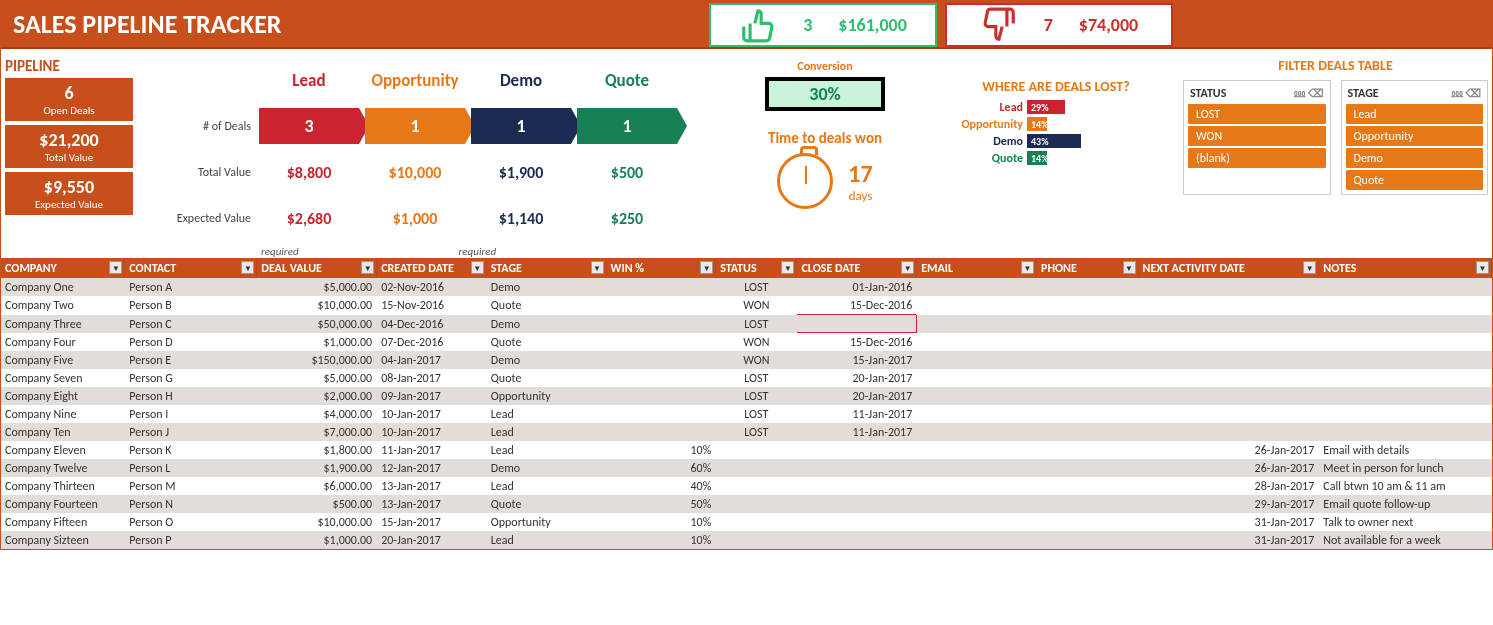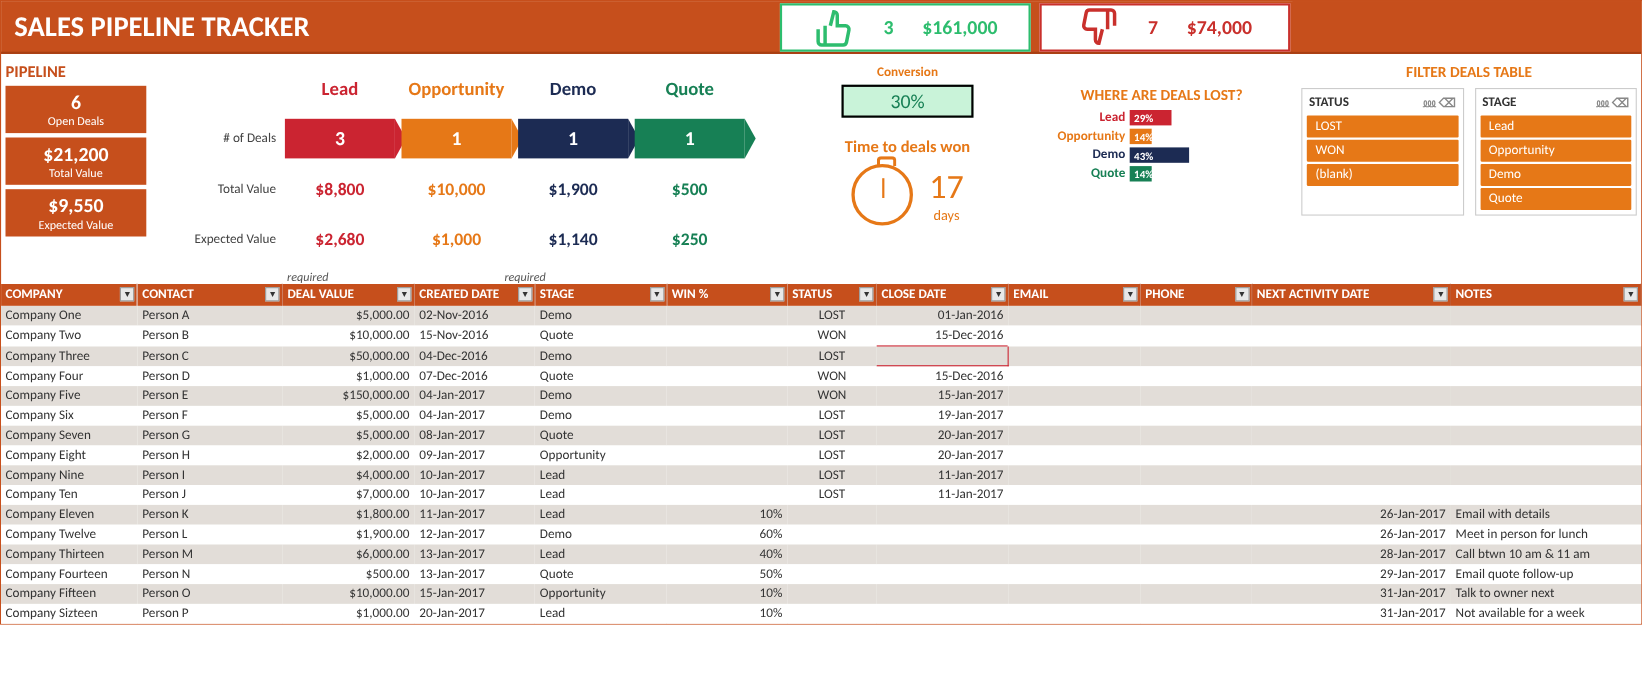--- a/index.html
+++ b/index.html
@@ -33,27 +33,27 @@
 .chev::after{content:"";position:absolute;right:-10px;top:0;border-top:18px solid transparent;border-bottom:18px solid transparent;}
 .chev.lead{background:#cb2431;} .chev.lead::after{border-left:10px solid #cb2431;}
 .chev.opp{background:#e67817;} .chev.opp::after{border-left:10px solid #e67817;}
 .chev.demo{background:#1c2b53;} .chev.demo::after{border-left:10px solid #1c2b53;}
 .chev.quote{background:#178055;} .chev.quote::after{border-left:10px solid #178055;}
 .valcell{width:100px;text-align:center;font-size:16px;font-weight:bold;}
 .valcell.lead{color:#cb2431;} .valcell.opp{color:#e67817;} .valcell.demo{color:#1c2b53;} .valcell.quote{color:#178055;}
 
 .col-conv { width:220px; text-align:center; padding-top:2px;}
 .conv-lbl{color:#e67817;font-weight:bold;font-size:12px;}
-.conv-box{border:2px solid #000000;background:#c9f3d9;color:#178055;font-size:18px;font-weight:normal;width:120px;margin:4px auto 18px;padding:2px;}
+.conv-box{border:4px solid #000000;background:#c9f3d9;color:#178055;font-size:18px;font-weight:bold;width:120px;margin:4px auto 18px;padding:2px;}
 .time-lbl{color:#e67817;font-weight:bold;font-size:15px;margin-bottom:6px;}
 .clock{width:56px;height:56px;border:3px solid #e67817;border-radius:50%;margin:0 auto;position:relative;display:inline-block;vertical-align:middle;}
 .clock::before{content:"";position:absolute;top:-10px;left:20px;width:12px;height:6px;border:3px solid #e67817;border-bottom:none;border-radius:4px 4px 0 0;}
 .clock::after{content:"";position:absolute;top:10px;left:50%;width:2px;height:18px;background:#e67817;}
 .days{display:inline-block;vertical-align:middle;margin-left:12px;color:#e67817;}
-.days .n{font-size:31px;font-weight:normal;} .days .d{font-size:13px;}
+.days .n{font-size:24px;font-weight:bold;} .days .d{font-size:13px;}
 
 .col-lost{width:230px;padding-top:0;}
 .lost-hdr{color:#e67817;font-weight:bold;text-align:center;font-size:14px;line-height:1.1;margin-bottom:6px;margin-top:22px;}
 .lost-row{display:flex;align-items:center;font-size:12px;font-weight:bold;margin-bottom:3px;}
 .lost-row .lab{width:86px;text-align:right;padding-right:4px;}
 .lost-row.lead .lab{color:#cb2431;} .lost-row.opp .lab{color:#e67817;} .lost-row.demo .lab{color:#1c2b53;} .lost-row.quote .lab{color:#178055;}
 .lost-row .bar{height:14px;color:#fff;font-size:10px;padding-left:4px;display:flex;align-items:center;}
 .lost-row.lead .bar{background:#cb2431;} .lost-row.opp .bar{background:#e67817;} .lost-row.demo .bar{background:#1c2b53;} .lost-row.quote .bar{background:#178055;}
 
 .col-filter{flex:1;padding-left:6px;}
@@ -313,34 +313,20 @@
           <td>Demo</td>
           <td class="r"></td>
           <td class="c">WON</td>
           <td class="r">15-Jan-2017</td>
           <td></td>
           <td></td>
           <td class="r"></td>
           <td></td>
         </tr>
         <tr>
-          <td>Company Six</td>
-          <td>Person F</td>
-          <td class="r">$5,000.00</td>
-          <td>04-Jan-2017</td>
-          <td>Demo</td>
-          <td class="r"></td>
-          <td class="c">LOST</td>
-          <td class="r">19-Jan-2017</td>
-          <td></td>
-          <td></td>
-          <td class="r"></td>
-          <td></td>
-        </tr>
-        <tr>
           <td>Company Seven</td>
           <td>Person G</td>
           <td class="r">$5,000.00</td>
           <td>08-Jan-2017</td>
           <td>Quote</td>
           <td class="r"></td>
           <td class="c">LOST</td>
           <td class="r">20-Jan-2017</td>
           <td></td>
           <td></td>

